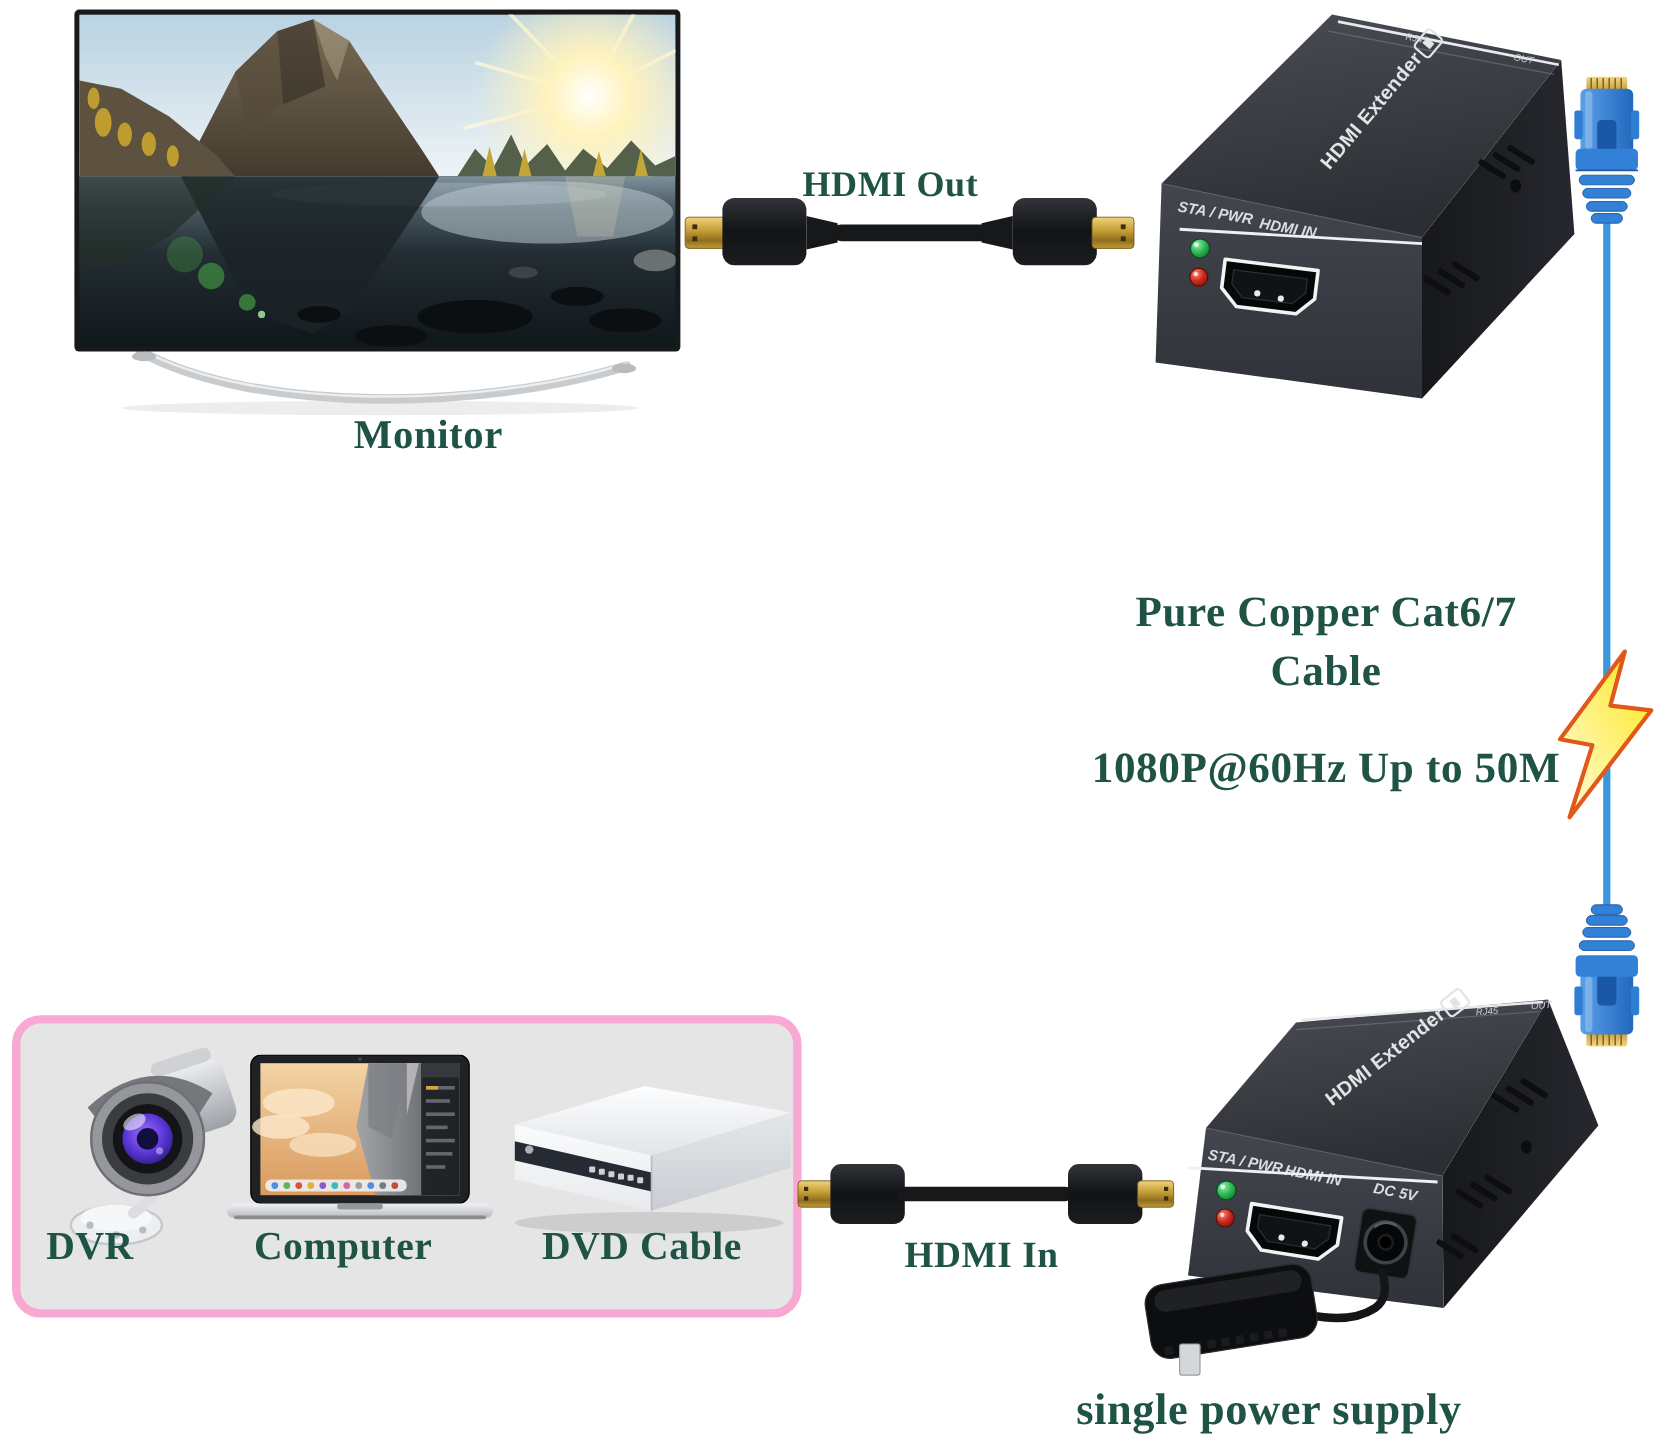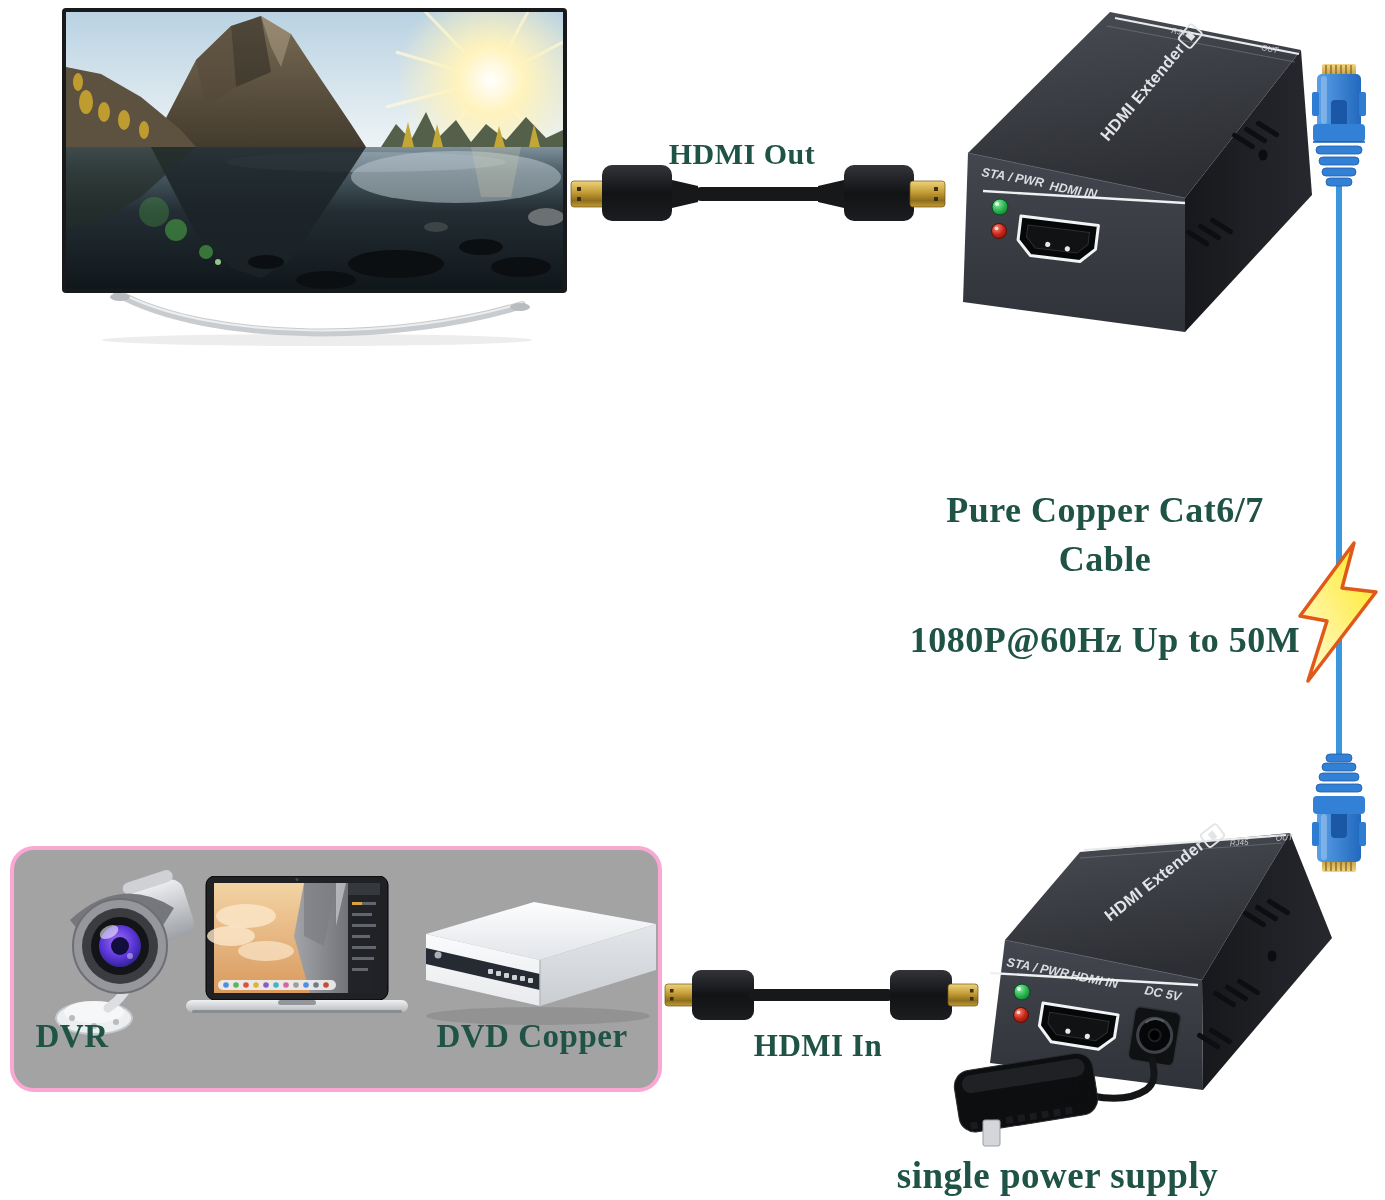--- a/index.html
+++ b/index.html
@@ -5,22 +5,22 @@
   html,body{margin:0;padding:0;background:#ffffff;}
   .canvas{position:relative;width:1385px;height:1200px;background:#fff;overflow:hidden;
           font-family:"Liberation Sans","DejaVu Sans",sans-serif;}
   .abs{position:absolute;}
   svg{display:block;}
   .glabel{position:absolute;color:#1e5345;font-family:"Liberation Serif","DejaVu Serif",serif;
           font-weight:700;text-align:center;z-index:6;letter-spacing:.5px;}
   .tv{position:absolute;left:62px;top:8px;width:505px;height:285px;background:#17191b;
       border-radius:4px;padding:4px;box-sizing:border-box;z-index:3;}
   .catline{position:absolute;left:1336px;top:186px;width:6px;height:568px;background:#3a96dd;z-index:1;}
-  .srcbox{position:absolute;left:10px;top:846px;width:644px;height:238px;border:4px solid #f9a8d4;
-          border-radius:24px;background:#a3a3a3;z-index:2;}
+  .srcbox{position:absolute;left:10px;top:846px;width:644px;height:238px;border:7px solid #f9a8d4;
+          border-radius:24px;background:#e5e5e5;z-index:2;}
   .cattext{position:absolute;left:898px;top:454px;width:414px;z-index:6;}
   .cattext div{font-size:36px;line-height:49px;margin-top:32px;}
 </style>
 </head>
 <body>
 
 <div class="canvas">
 
   <div class="tv">
     <svg width="497" height="277" viewBox="0 0 497 277">
@@ -100,20 +100,21 @@
       </g>
     </svg>
   </div>
   <svg class="abs" style="left:62px;top:290px;z-index:2" width="505" height="58" viewBox="0 0 505 58">
     <ellipse cx="255" cy="50" rx="215" ry="6" fill="#000" opacity="0.07"></ellipse>
     <path d="M55,3 C150,55 340,52 460,15" stroke="#c9cccf" stroke-width="8" fill="none" stroke-linecap="round"></path>
     <path d="M55,1 C150,53 340,50 460,13" stroke="#eceeef" stroke-width="2" fill="none" stroke-linecap="round"></path>
     <ellipse cx="58" cy="7" rx="10" ry="4" fill="#b9bcbf"></ellipse>
     <ellipse cx="458" cy="17" rx="10" ry="4" fill="#b9bcbf"></ellipse>
   </svg>
+  <div class="glabel" style="left:187px;top:344px;width:340px;font-size:34px;">Monitor</div>
 
   <div class="glabel" style="left:592px;top:137px;width:300px;font-size:30px;text-align:center;">HDMI Out</div>
   <svg class="abs" style="left:570px;top:162px;z-index:3" width="376" height="62" viewBox="0 0 376 62">
     <defs>
       <linearGradient id="goldH" x1="0" y1="0" x2="0" y2="1">
         <stop offset="0" stop-color="#f0d37a"></stop>
           <stop offset="0.45" stop-color="#c29b35"></stop>
         <stop offset="0.75" stop-color="#8f6f1d"></stop>
           <stop offset="1" stop-color="#c29b35"></stop>
       </linearGradient>
@@ -394,21 +395,22 @@
           <rect x="84" y="81" width="5" height="5" rx="1"></rect>
         <rect x="92" y="83" width="5" height="5" rx="1"></rect>
           <rect x="100" y="85" width="5" height="5" rx="1"></rect>
         <rect x="108" y="86" width="5" height="5" rx="1"></rect>
           <rect x="116" y="88" width="5" height="5" rx="1"></rect>
       </g>
       <circle cx="26" cy="65" r="3.5" fill="#aab0b8"></circle>
       <line x1="128" y1="70" x2="128" y2="116" stroke="#b9bdc2" stroke-width="1.5"></line>
     </svg>
     <div class="glabel" style="left:8px;top:168px;width:100px;font-size:33px;">DVR</div>
-    <div class="glabel" style="left:418px;top:168px;width:200px;font-size:33px;">DVD Copper</div>
+    <div class="glabel" style="left:169px;top:168px;width:200px;font-size:33px;">Computer</div>
+    <div class="glabel" style="left:418px;top:168px;width:200px;font-size:33px;">DVD Cable</div>
   </div>
 
   <svg class="abs" style="left:664px;top:968px;z-index:3" width="316" height="54" viewBox="0 0 316 54">
     <g>
       <rect x="1" y="16" width="30" height="22" rx="3" fill="url(#goldH)" stroke="#6b5316" stroke-width="0.7"></rect>
       <rect x="6" y="21" width="3.5" height="3.5" fill="#3c2f0e"></rect>
         <rect x="6" y="29" width="3.5" height="3.5" fill="#3c2f0e"></rect>
       <rect x="28" y="2" width="62" height="50" rx="9" fill="url(#plugB)"></rect>
     </g>
     <rect x="84" y="21" width="146" height="12" rx="6" fill="#17181a"></rect>

